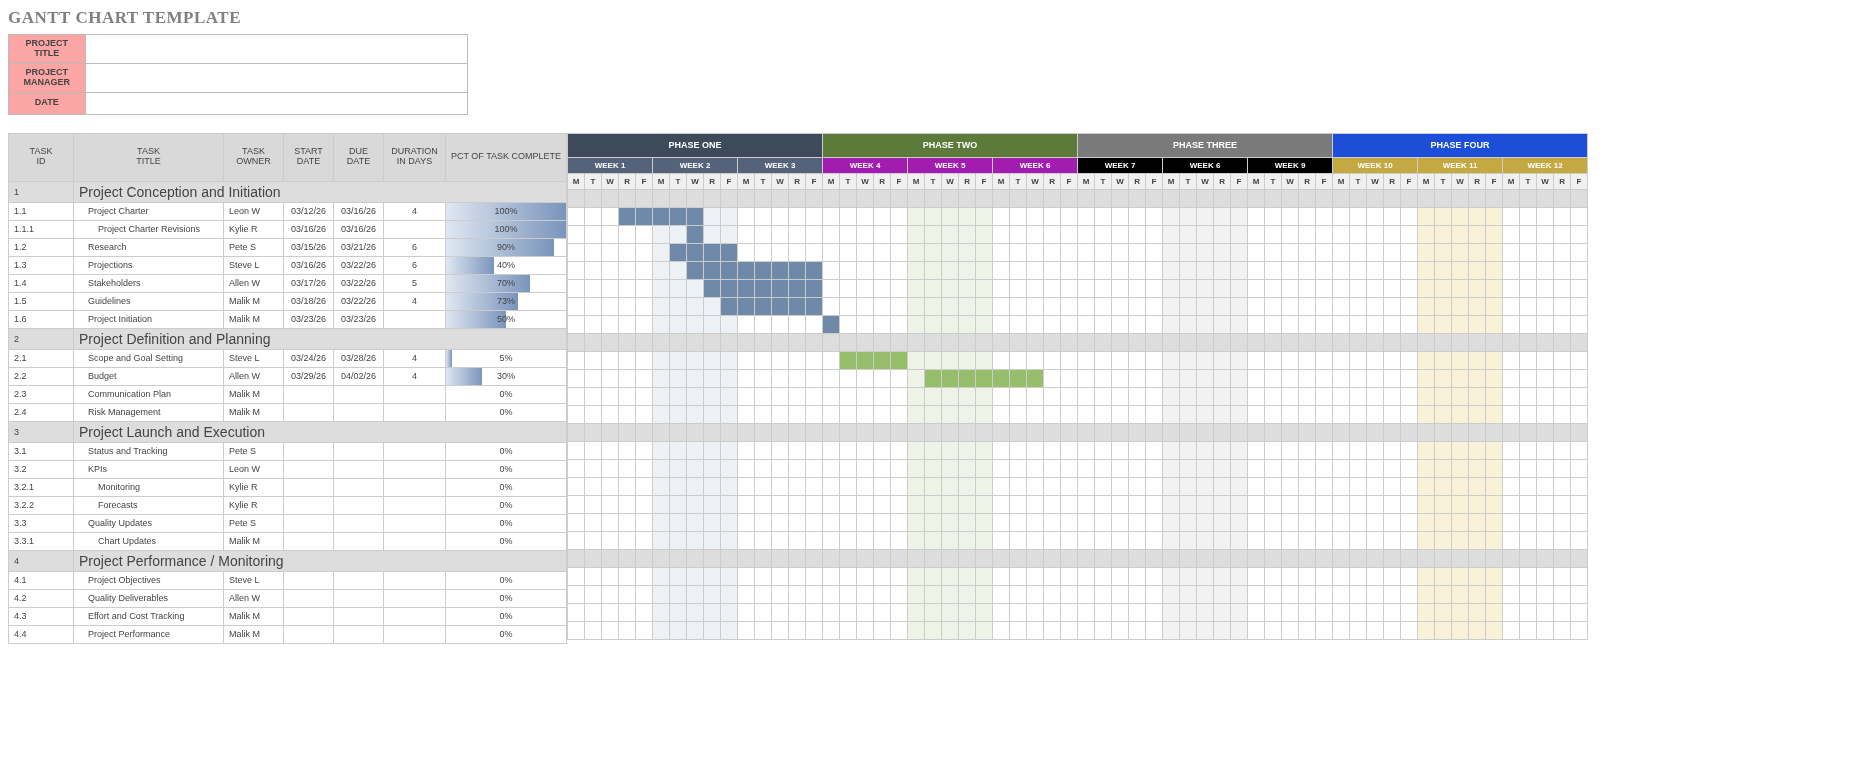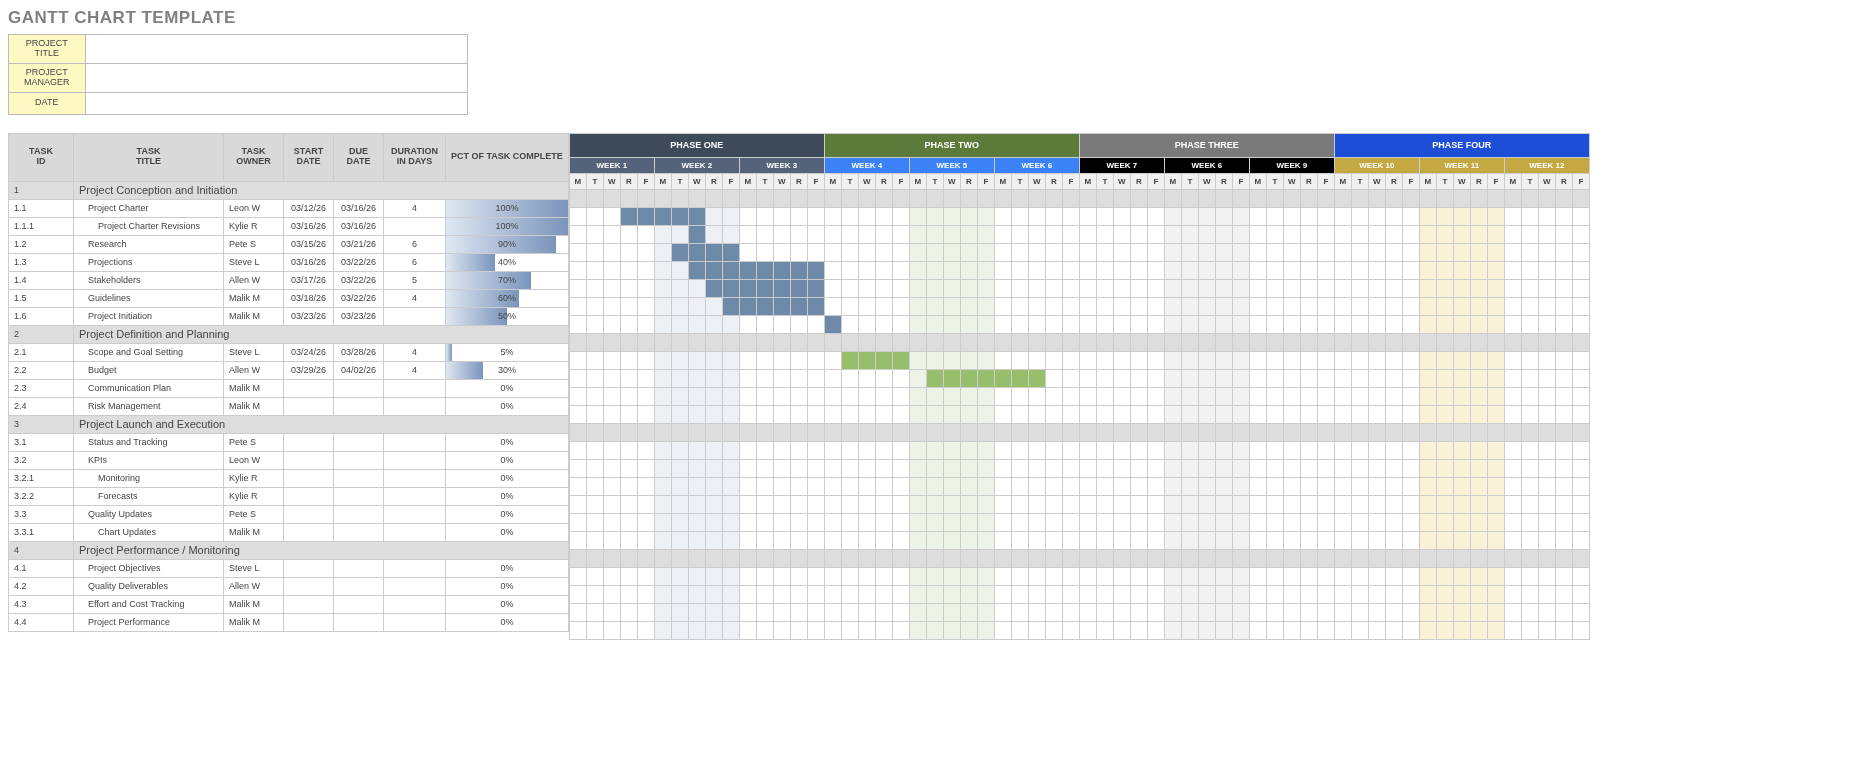--- a/index.html
+++ b/index.html
@@ -1,45 +1,45 @@
 <!DOCTYPE html>
 <html><head>
 <meta charset="utf-8">
 <style>
 *{box-sizing:border-box;margin:0;padding:0}
 body{font-family:Arial,Helvetica,sans-serif;font-size:10px;background:#fff;color:#444;padding:8px}
-h1{font-family:Liberation Sans, sans-serif;font-size:17px;font-weight:700;color:#808080;letter-spacing:0.5px;margin-bottom:6px}
+h1{font-family:Liberation Serif, serif;font-size:17px;font-weight:700;color:#808080;letter-spacing:0.5px;margin-bottom:6px}
 .meta{border:1px solid #bbb;border-collapse:collapse;width:460px;margin-bottom:18px}
 .meta td{border:1px solid #bbb;padding:4px 6px;font-size:9px}
-.meta td.lbl{background:#fef9c3;font-weight:400;width:76px;line-height:1.1}
+.meta td.lbl{background:#fca5a5;font-weight:700;width:76px;line-height:1.1}
 .meta td.val{background:#fff;width:380px;height:22px}
 .wrap{display:flex;align-items:flex-start}
 table{border-collapse:collapse}
 td,th{border:1px solid #ccc;padding:0;height:18px;font-size:9px;text-align:center;vertical-align:middle;white-space:nowrap}
-.left th{background:#d9d9d9;font-weight:700;padding:3px 5px;font-size:9px;line-height:1.1}
+.left th{background:#d9d9d9;font-weight:400;padding:3px 5px;font-size:9px;line-height:1.1}
 .left td{padding:2px 5px;text-align:left}
 .left td.c{text-align:center}
 .left .id{width:65px}
 .left .tt{width:150px}
 .left .ow{width:60px}
 .left .sd,.left .dd{width:50px}
 .left .du{width:62px}
 .left .pc{width:72px}
 .section td{background:#ddd;font-weight:400}
-.section td.tt{font-size:11px}
+.section td.tt{font-size:14px}
 .ind1{padding-left:14px!important}
 .ind2{padding-left:24px!important}
 .pct{position:relative;background:#fff}
 .pct .bar{position:absolute;left:0;top:0;bottom:0;background:linear-gradient(90deg,#dfe7f2 0%,#7a94bb 100%)}
 .pct .txt{position:relative;font-weight:400;z-index:1}
 .tl td{width:17px;min-width:17px;max-width:17px;font-size:8px}
 .tl .ph{color:#fff;font-weight:700;height:24px;font-size:9px}
 .ph1{background:#3d4a5a}.ph2{background:#5c7a3a}.ph3{background:#7a7a7a}.ph4{background:#1d4ed8}
 .tl .wk{color:#fff;font-weight:700;height:16px;font-size:8px}
-.wk1{background:#55637a}.wk2{background:#3b82f6}.wk3{background:#000000}.wk4{background:#c4a842}
+.wk1{background:#55637a}.wk2{background:#a21caf}.wk3{background:#000000}.wk4{background:#c4a842}
 .tl .dh{background:#f0f0f0;font-weight:700;height:16px}
 .shw2{background:#edf1f5}.shw5{background:#edf4e7}.shw8{background:#f2f2f2}.shw11{background:#faf2d8}
 .gb{background:#6f89a8!important}
 .gg{background:#97bf6b!important}
 </style>
 </head>
 <body>
 
 <h1>GANTT CHART TEMPLATE</h1>
 
@@ -125,21 +125,21 @@
       <td class="du c">5</td>
       <td class="pc c pct"><div class="bar" style="width:70%"></div><span class="txt">70%</span></td>
         </tr>
         <tr>
       <td class="id">1.5</td>
       <td class="tt ind1">Guidelines</td>
       <td class="ow">Malik M</td>
       <td class="sd c">03/18/26</td>
       <td class="dd c">03/22/26</td>
       <td class="du c">4</td>
-      <td class="pc c pct"><div class="bar" style="width:60%"></div><span class="txt">60%</span></td>
+      <td class="pc c pct"><div class="bar" style="width:60%"></div><span class="txt">73%</span></td>
         </tr>
         <tr>
       <td class="id">1.6</td>
       <td class="tt ind1">Project Initiation</td>
       <td class="ow">Malik M</td>
       <td class="sd c">03/23/26</td>
       <td class="dd c">03/23/26</td>
       <td class="du c"></td>
       <td class="pc c pct"><div class="bar" style="width:50%"></div><span class="txt">50%</span></td>
         </tr>

